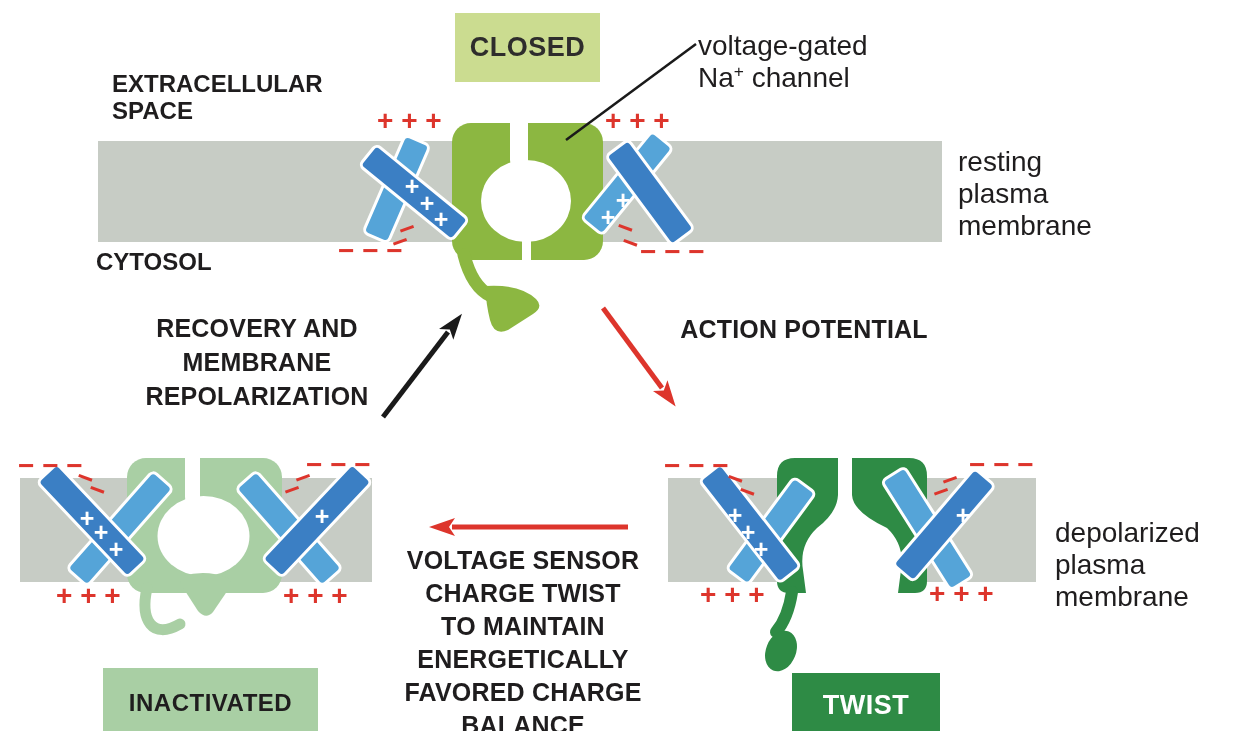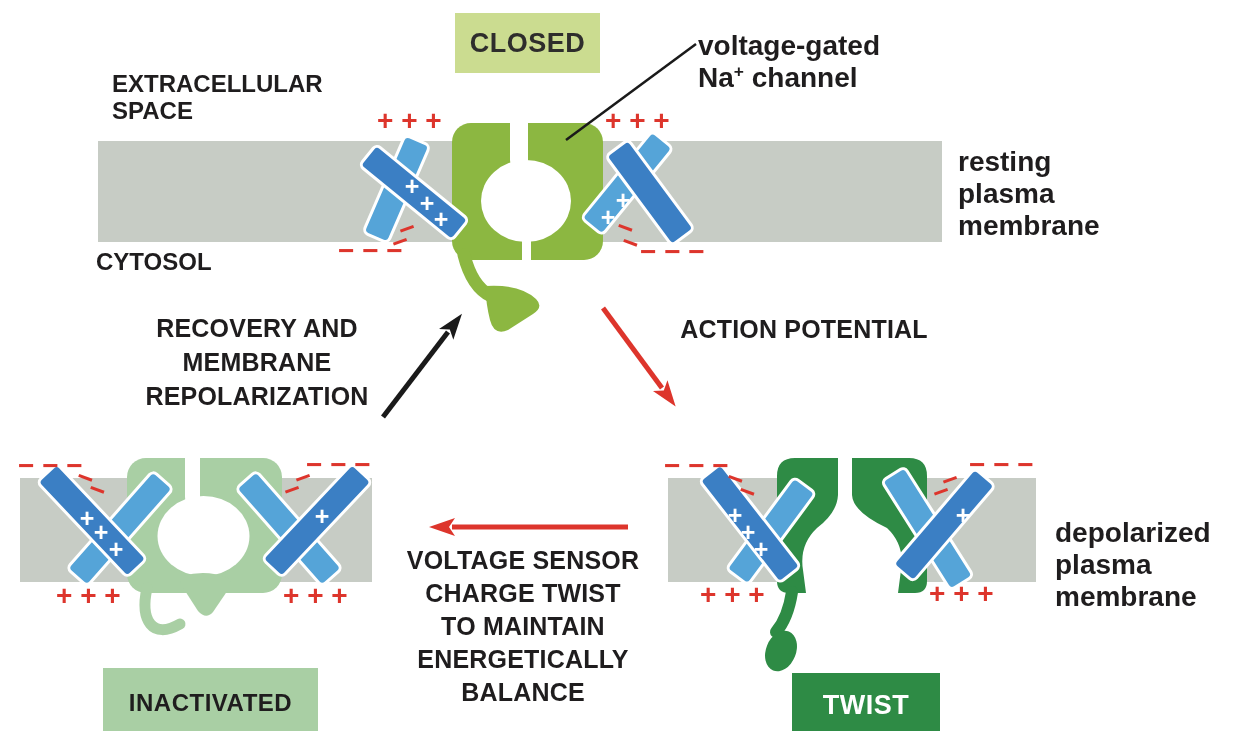--- a/index.html
+++ b/index.html
@@ -9,21 +9,21 @@
   }
   html,body{margin:0;padding:0;background:#fff;}
   .canvas{position:relative;width:1233px;height:731px;background:#ffffff;overflow:hidden;
           font-family:"Liberation Sans",sans-serif;color:var(--text);}
   .membrane{position:absolute;background:var(--membrane-gray);}
   .gfx{position:absolute;left:0;top:0;width:1233px;height:731px;pointer-events:none;}
   svg text.spl{font-family:"Liberation Sans",sans-serif;font-weight:700;font-size:25px;fill:#ffffff;}
   .label{position:absolute;}
   .caps{font-size:25px;font-weight:600;line-height:34px;letter-spacing:0.2px;}
   .capsS{font-size:24px;font-weight:600;line-height:27px;}
-  .lc{font-size:28px;font-weight:700;line-height:32px;}
+  .lc{font-size:28px;font-weight:400;line-height:32px;}
   .center{text-align:center;}
   .statebox{position:absolute;display:flex;align-items:center;justify-content:center;
             font-weight:700;letter-spacing:0.5px;}
   .charge{position:absolute;color:var(--charge-red);font-weight:700;font-size:28px;
           line-height:30px;white-space:pre;}
   .rot-p20{transform:rotate(20deg);} .rot-m20{transform:rotate(-20deg);}
   sup{font-size:0.62em;vertical-align:super;line-height:0;}
 </style>
 </head>
 <body>
@@ -132,21 +132,21 @@
 
   <span class="charge" style="left:664px;top:451px;">− − −</span>
   <span class="charge rot-p20" style="left:727px;top:464px;">−</span>
   <span class="charge rot-p20" style="left:739px;top:477px;">−</span>
   <span class="charge" style="left:700px;top:580px;">+ + +</span>
   <span class="charge" style="left:969px;top:450px;">− − −</span>
   <span class="charge rot-m20" style="left:942px;top:465px;">−</span>
   <span class="charge rot-m20" style="left:933px;top:477px;">−</span>
   <span class="charge" style="left:929px;top:579px;">+ + +</span>
 
-  <div class="statebox" style="left:455px;top:13px;width:145px;height:60px;background:var(--closed-box);font-size:27px;color:#2e2d2c;">
+  <div class="statebox" style="left:455px;top:13px;width:145px;height:69px;background:var(--closed-box);font-size:27px;color:#2e2d2c;">
     <span>CLOSED</span>
   </div>
   <div class="statebox" style="left:103px;top:668px;width:215px;height:70px;background:var(--inactive-green);font-size:24px;color:var(--text);">
     <span>INACTIVATED</span>
   </div>
   <div class="statebox" style="left:792px;top:673px;width:148px;height:64px;background:var(--open-green);font-size:27px;color:#ffffff;">
     <span>TWIST</span>
   </div>
 
   <div class="label capsS" style="left:112px;top:70px;">
@@ -176,16 +176,17 @@
     <div>REPOLARIZATION</div>
   </div>
   <div class="label caps center" style="left:664px;top:312px;width:280px;">
     <div>ACTION POTENTIAL</div>
   </div>
   <div class="label caps center" style="left:383px;top:544px;width:280px;line-height:33px;">
     <div>VOLTAGE SENSOR</div>
     <div>CHARGE TWIST</div>
     <div>TO MAINTAIN</div>
     <div>ENERGETICALLY</div>
+    <div>FAVORED CHARGE</div>
     <div>BALANCE</div>
   </div>
 
 </div>
 
 </body></html>

